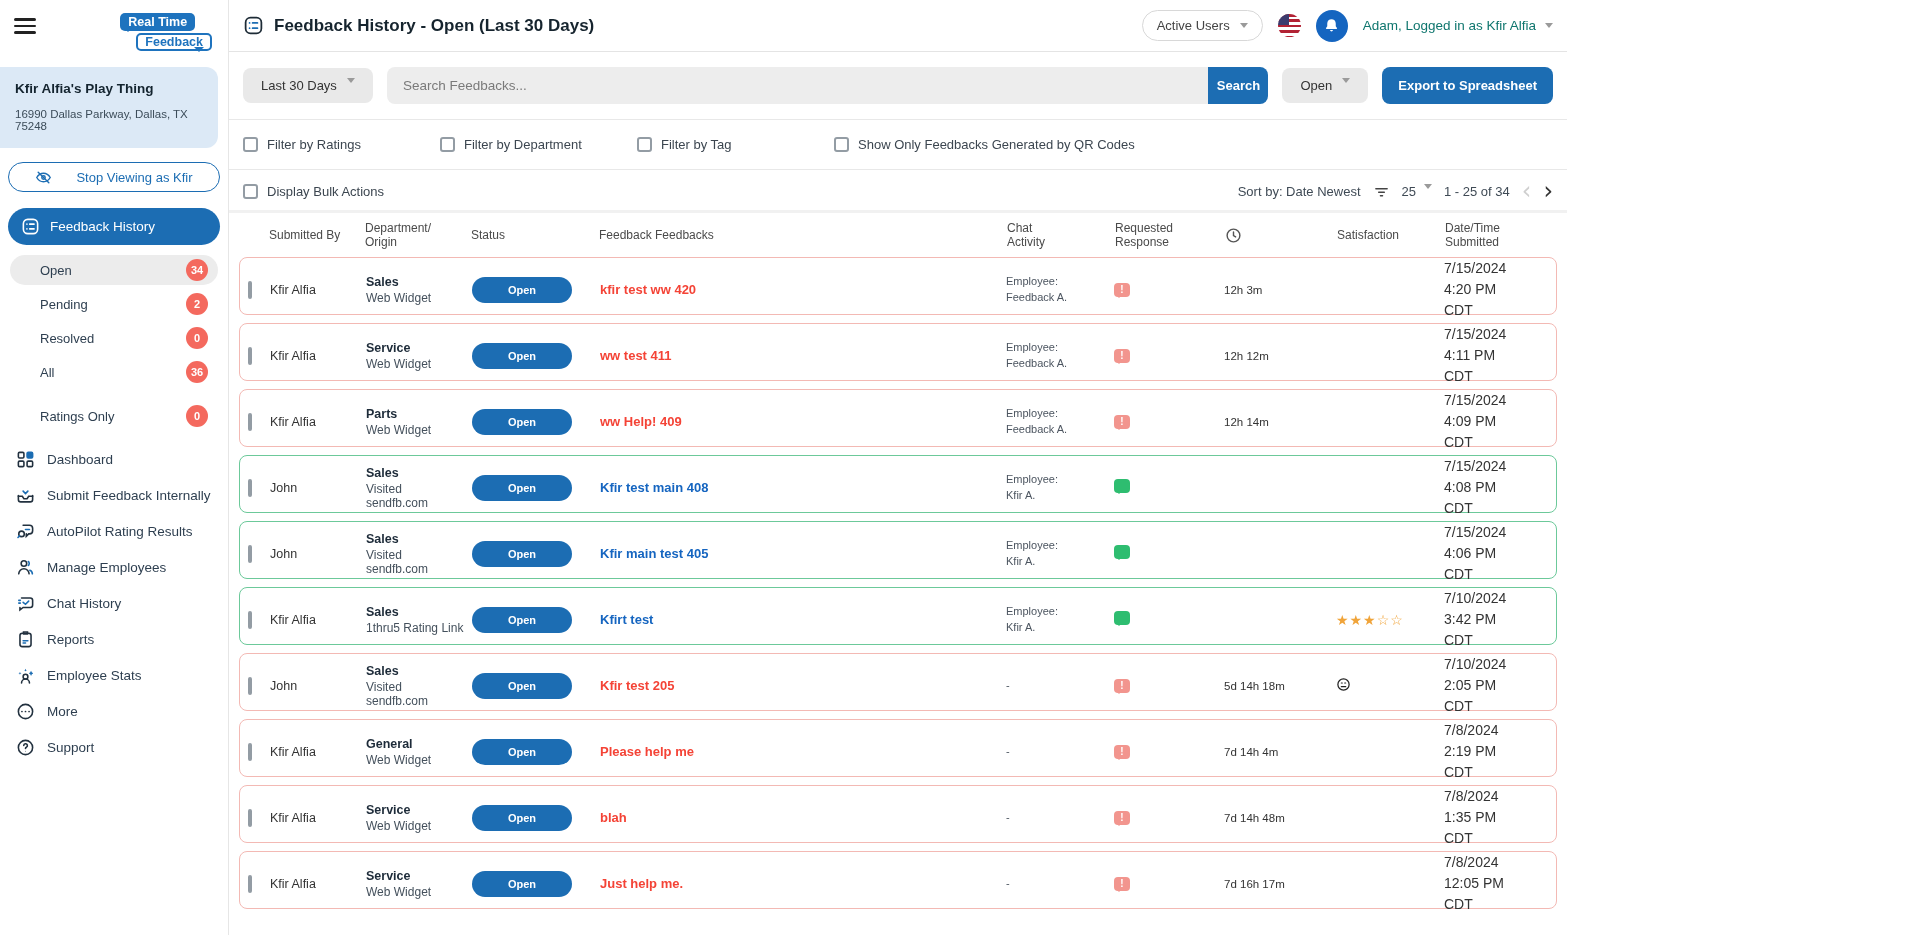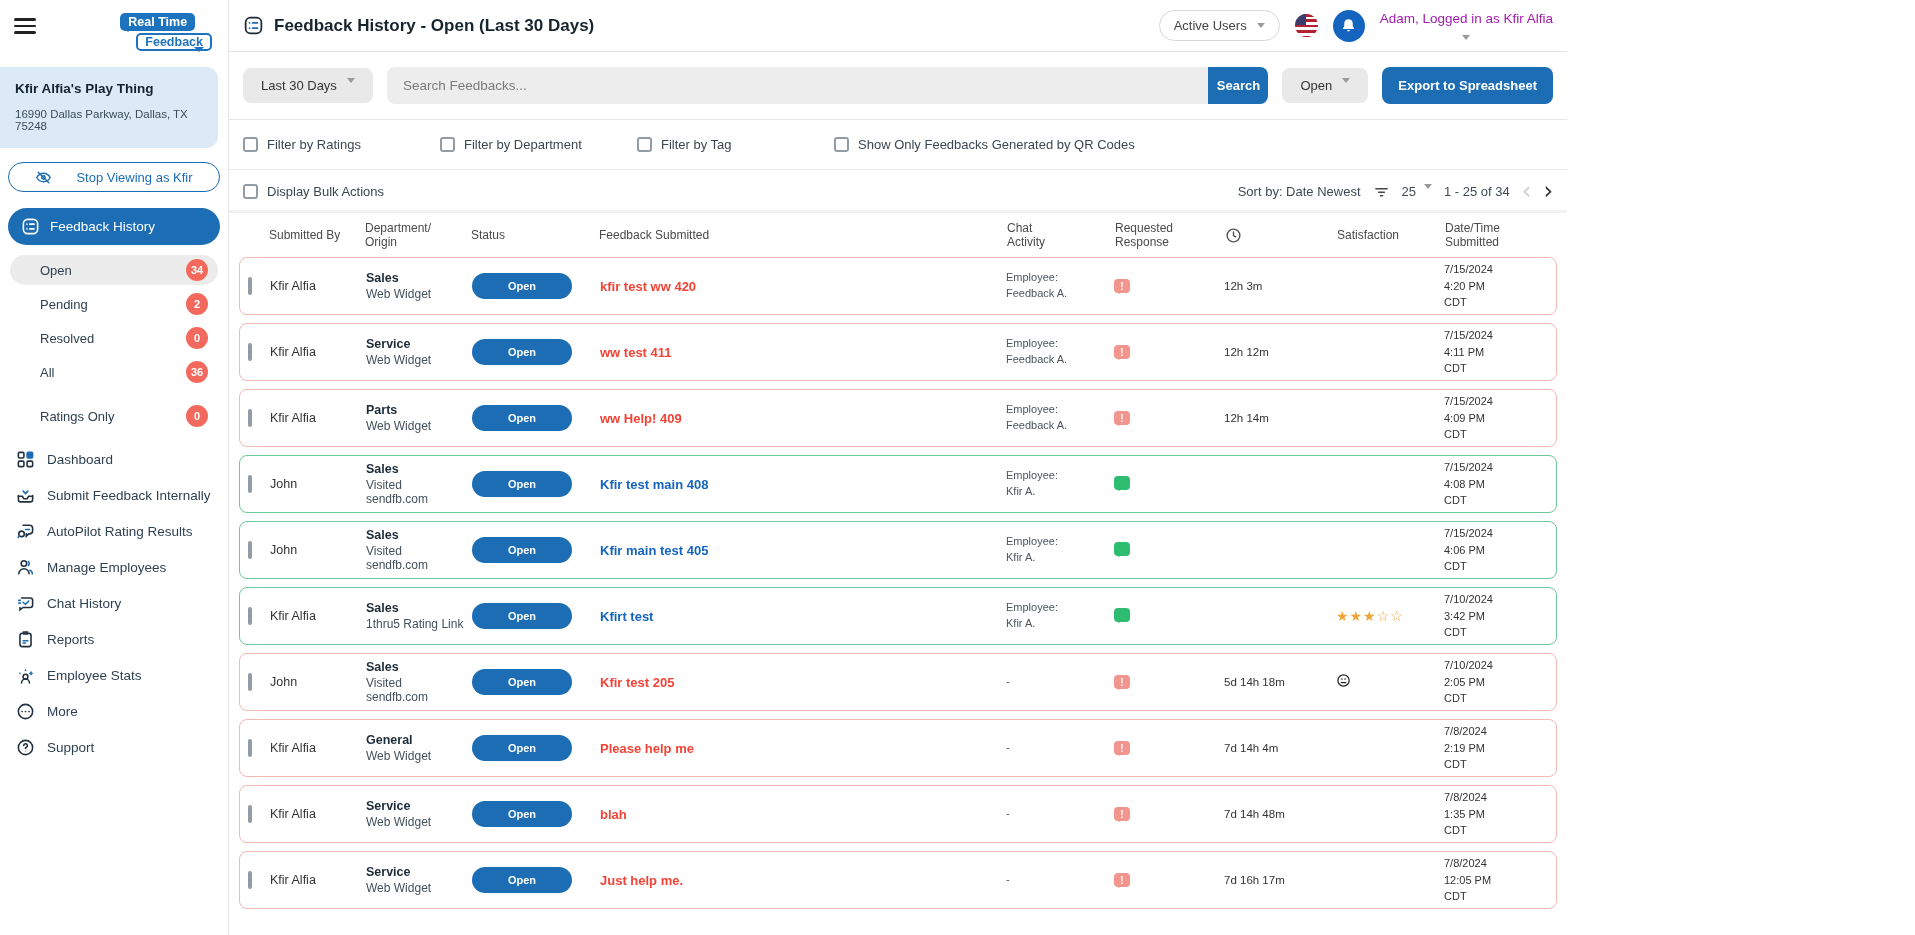--- a/index.html
+++ b/index.html
@@ -48,21 +48,21 @@
   .title-icon { display:flex; margin-right:10px; color:#1d2b36; }
   .page-title { font-size:17px; font-weight:bold; color:#16242e; }
   .topbar-right { margin-left:auto; display:flex; align-items:center; gap:15px; }
   .pill-outline { display:flex; align-items:center; gap:10px; border:1px solid #d8d8d8; border-radius:17px;
     padding:7px 14px; font-size:13px; color:#444; cursor:pointer; background:#fff; }
   .caret { width:0; height:0; border-left:4.5px solid transparent; border-right:4.5px solid transparent; border-top:5.5px solid #9a9a9a; }
   .flag { width:23px; height:23px; border-radius:50%; overflow:hidden; position:relative;
     background:repeating-linear-gradient(#b22234 0 2.7px, #fff 2.7px 5.4px); cursor:pointer; }
   .flag::after { content:""; position:absolute; top:0; left:0; width:11px; height:11px; background:#3c3b6e; }
   .bell-wrap { width:32px; height:32px; border-radius:50%; background:#1565c0; display:flex; align-items:center; justify-content:center; cursor:pointer; }
-  .user-menu { display:flex; align-items:center; gap:9px; font-size:13.5px; color:#a21caf; cursor:pointer;flex-direction:column; }
+  .user-menu { display:flex; align-items:center; gap:9px; font-size:13.5px; color:#0f766e; cursor:pointer; }
 
   .toolbar { display:flex; align-items:center; gap:14px; padding:15px 14px; border-bottom:1px solid #e8e8e8; }
   .pill-gray { display:flex; align-items:flex-start; gap:10px; background:#e9e9e9; border-radius:8px;
     padding:10px 18px; font-size:13px; color:#333; cursor:pointer; white-space:nowrap; }
   .search-group { flex:1; display:flex; }
   .search-group input { flex:1; height:37px; background:#ededed; border:none; outline:none;
     border-radius:8px 0 0 8px; padding:0 16px; font-size:13.5px; font-family:inherit; color:#333; }
   .search-group input::placeholder { color:#7a7a7a; }
   .btn-primary { background:#1c6db3; color:#fff; border:none; font-family:inherit; font-weight:bold; cursor:pointer; }
   .search-btn { width:60px; height:37px; border-radius:0 8px 8px 0; font-size:13px; }
@@ -100,21 +100,21 @@
   .fb-red  { color:#f44336; }
   .fb-blue { color:#1565c0; }
   .chat-cell { font-size:11px; color:#4c5560; line-height:1.45; }
   .bubble { width:16px; height:14px; border-radius:4px; position:relative; display:inline-flex;
     align-items:center; justify-content:center; font-size:10px; font-weight:bold; color:#fff; }
   .bubble::after { content:""; position:absolute; left:1px; bottom:-5px; border:4px solid transparent; }
   .bubble-alert { background:#f2958e; } .bubble-alert::after { border-top-color:#f2958e; }
   .bubble-ok { background:#2ebd70; } .bubble-ok::after { border-top-color:#2ebd70; }
   .elapsed { font-size:11.5px; }
   .sat-cell.stars { color:#f0a43a; font-size:14px; letter-spacing:1px; font-family:"DejaVu Sans", sans-serif; white-space:nowrap; }
-  .date-cell { font-size:11px; line-height:1.5; color:#333; }
+  .date-cell { font-size:14px; line-height:1.5; color:#333; }
 </style>
 </head>
 <body>
 
 <div class="app">
 
   <aside class="sidebar">
     <div class="sidebar-top">
       <div class="hamburger">
           <span></span>
@@ -363,21 +363,21 @@
         <span class="chev">›</span>
       </div>
     </div>
 
     <div class="table">
       <div class="thead grid-cols">
         <div class="hcell"></div>
         <div class="hcell">Submitted By</div>
         <div class="hcell"><span class="w70">Department/ Origin</span></div>
         <div class="hcell">Status</div>
-        <div class="hcell">Feedback Submitted</div>
+        <div class="hcell">Feedback Feedbacks</div>
         <div class="hcell"><span class="w50">Chat Activity</span></div>
         <div class="hcell"><span class="w70">Requested Response</span></div>
         <div class="hcell">
           <span style="display:flex;">
             <svg viewBox="0 0 24 24" width="17" height="17" fill="none" stroke="#555" stroke-width="2" stroke-linecap="round">
                 <circle cx="12" cy="12" r="9"></circle>
                 <path d="M12 7v5l3 2"></path>
               </svg>
           </span>
         </div>

